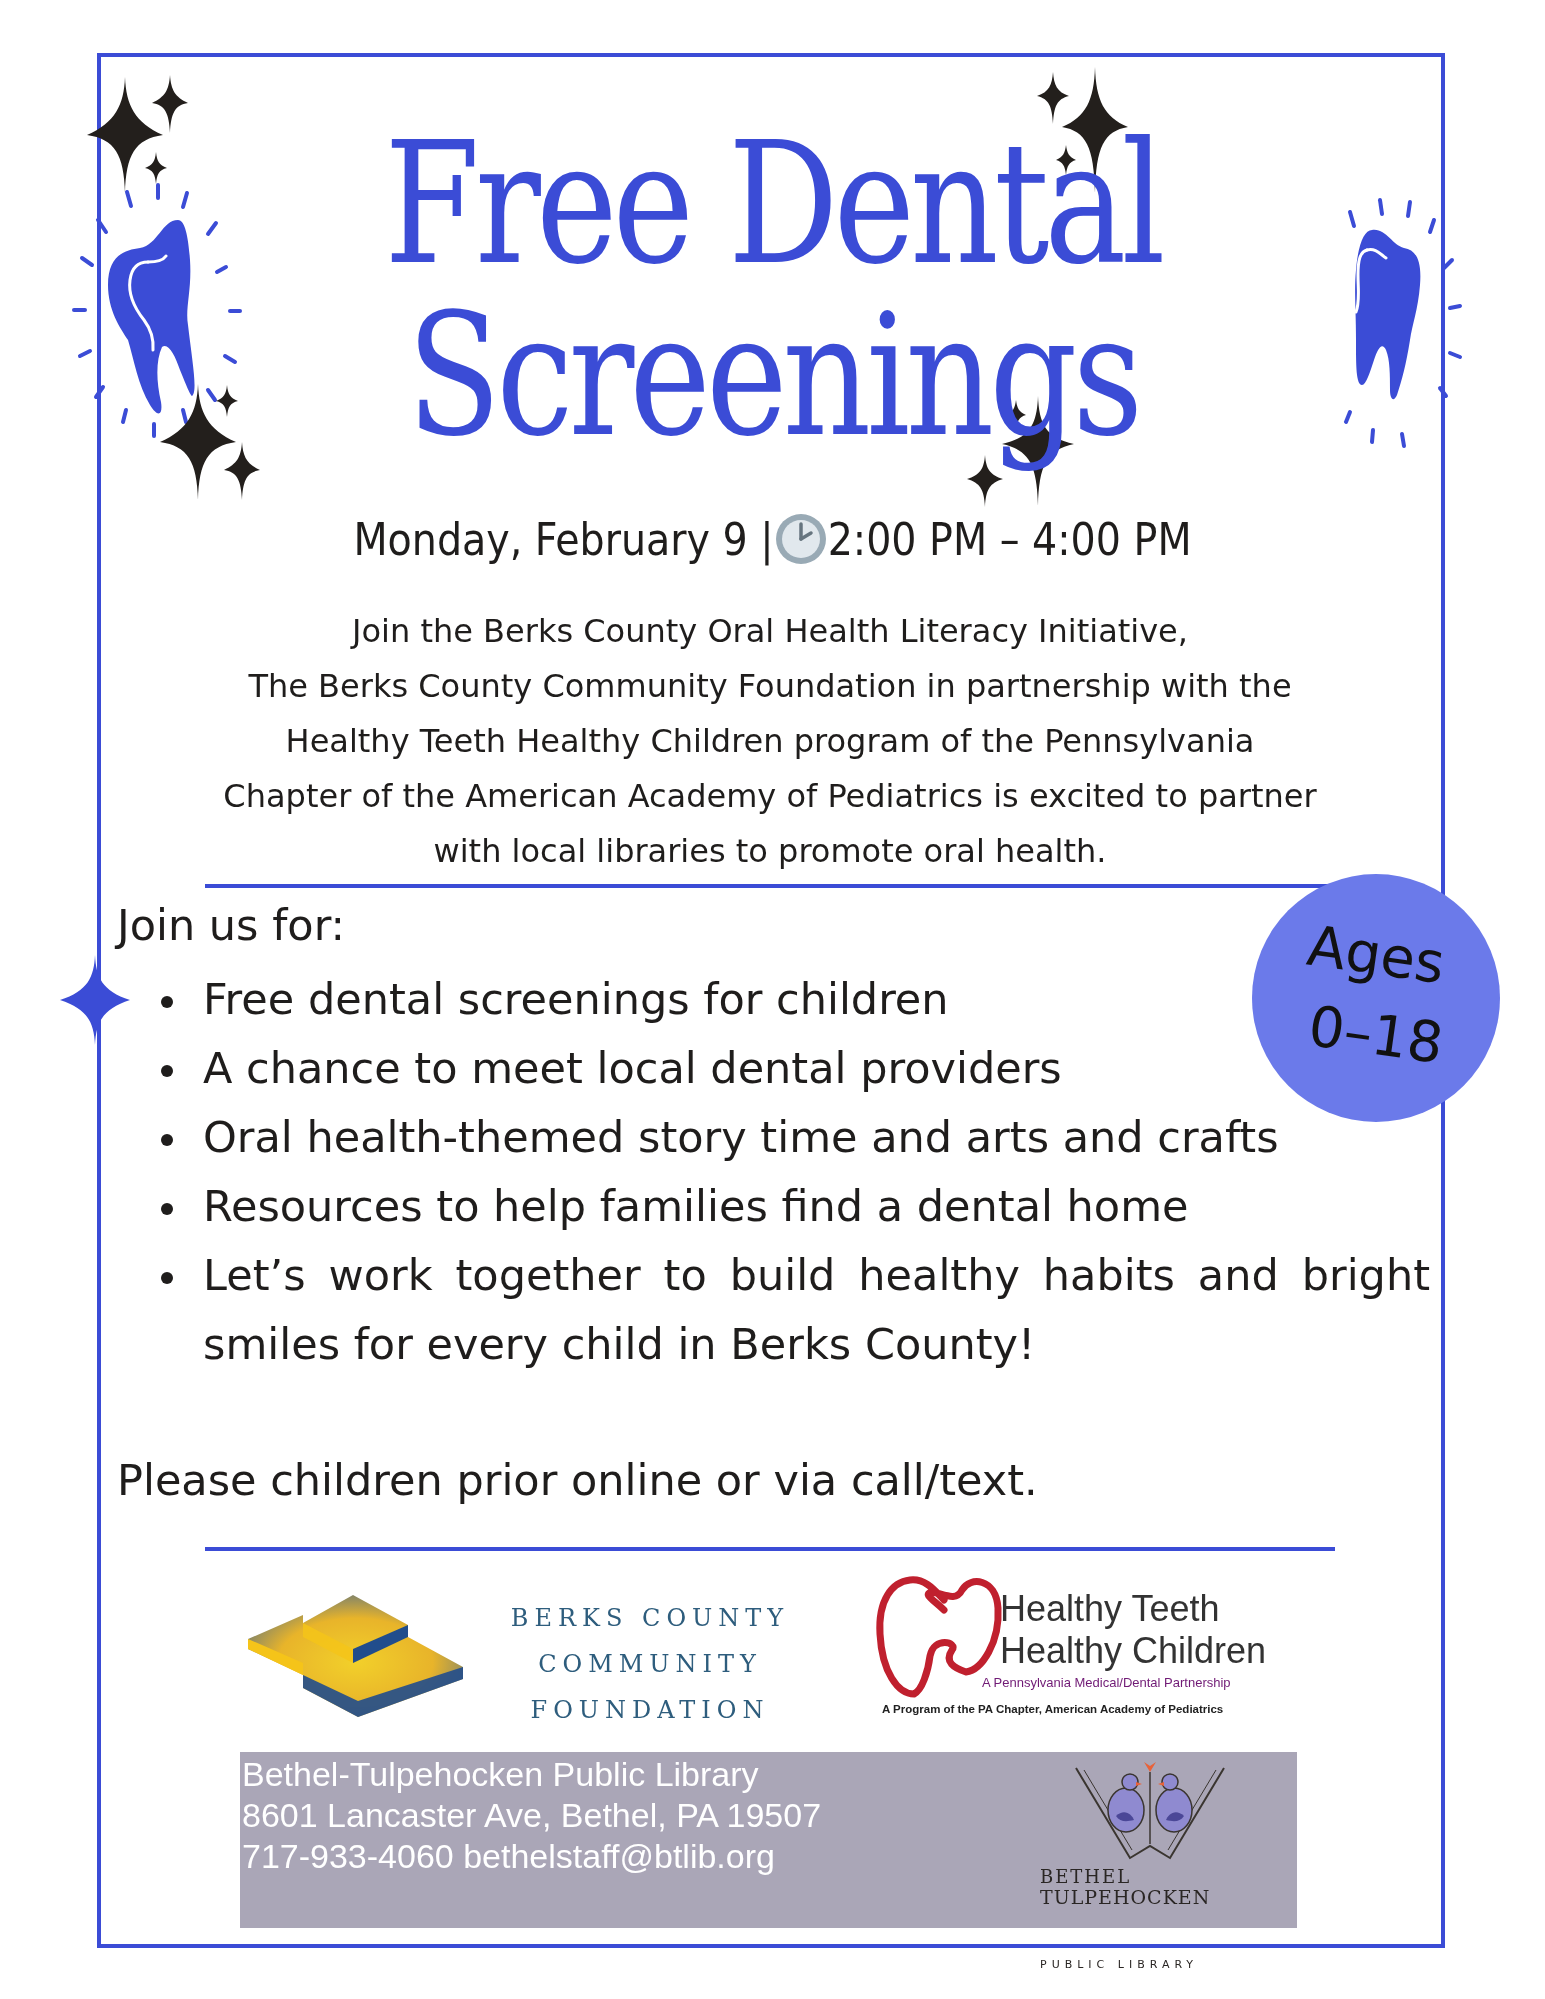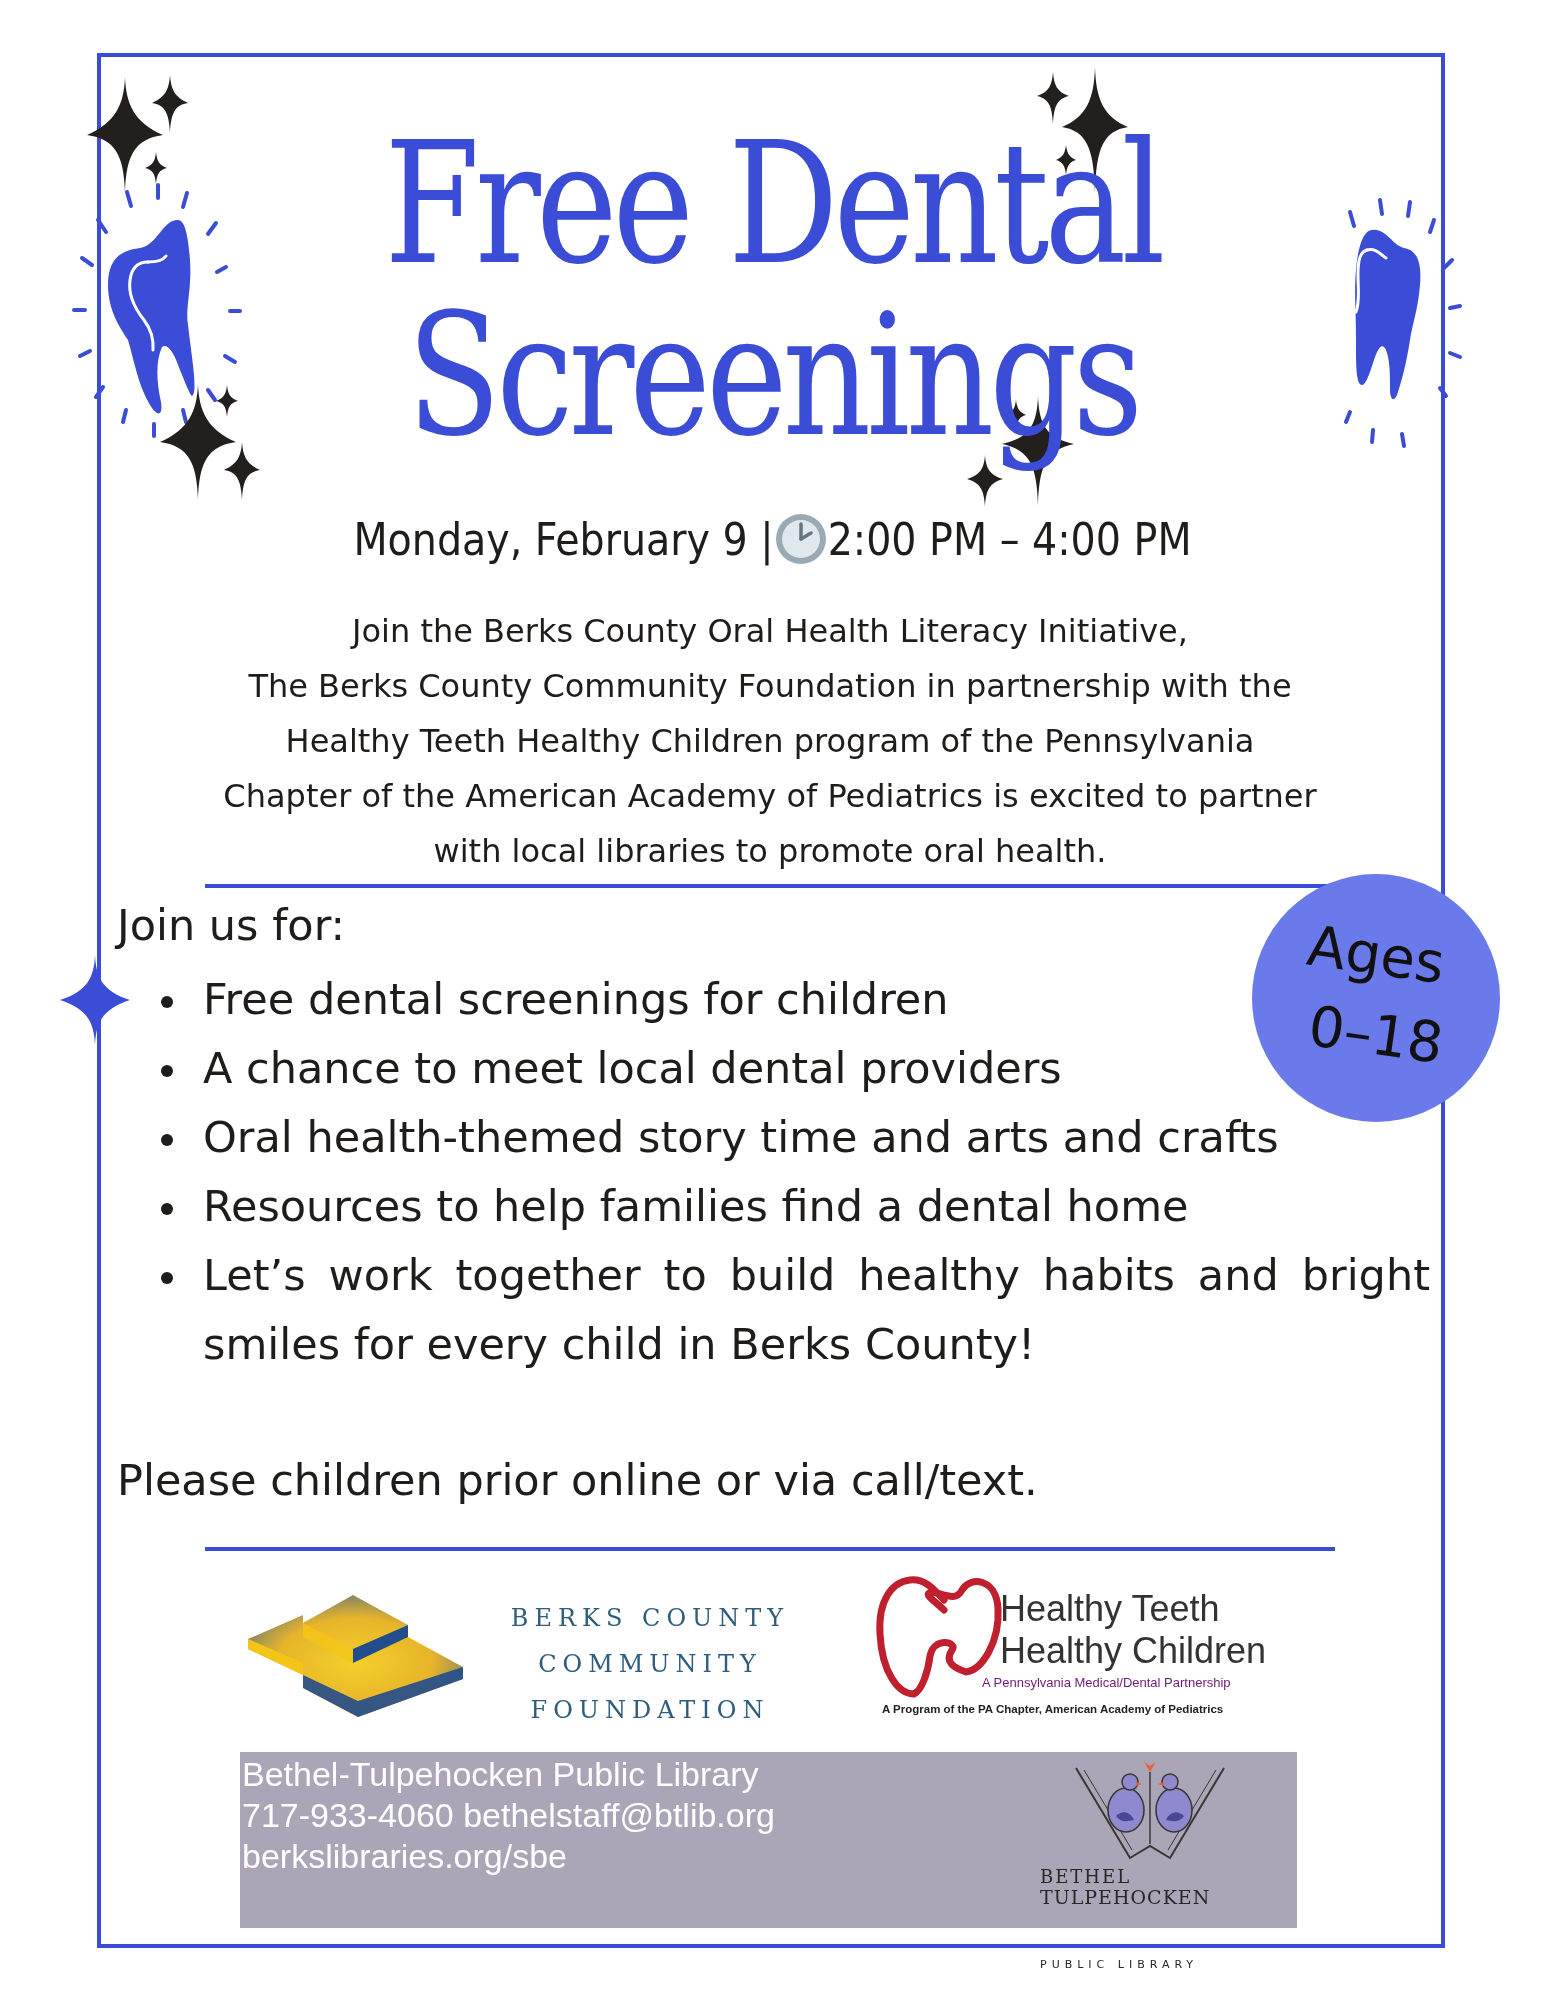--- a/index.html
+++ b/index.html
@@ -249,22 +249,22 @@
     <div>Healthy Teeth</div>
     <div>Healthy Children</div>
   </div>
   <div class="hthc-sub">A Pennsylvania Medical/Dental Partnership</div>
   <div class="hthc-prog">A Program of the PA Chapter, American Academy of Pediatrics</div>
 </div>
 
 <div class="footer-box">
   <div class="footer-lines">
     <div>Bethel-Tulpehocken Public Library</div>
+    <div>8601 Lancaster Ave, Bethel, PA 19507</div>
     <div>717-933-4060 bethelstaff@btlib.org</div>
-    <div>berkslibraries.org/sbe</div>
   </div>
   <div class="btpl-logo">
     <svg style="position:absolute; left:30px; top:0;" width="160" height="106" viewBox="0 0 160 106">
       <path d="M6 10 L 60 100 L 80 88 L 100 100 L 154 10" fill="none" stroke="#3a3530" stroke-width="2"></path>
       <path d="M14 12 L 62 92" stroke="#3a3530" stroke-width="1"></path>
       <path d="M146 12 L 98 92" stroke="#3a3530" stroke-width="1"></path>
       <ellipse cx="56" cy="52" rx="18" ry="22" fill="#8f8ad0" stroke="#3a3530" stroke-width="1.5"></ellipse>
       <ellipse cx="104" cy="52" rx="18" ry="22" fill="#8f8ad0" stroke="#3a3530" stroke-width="1.5"></ellipse>
       <circle cx="60" cy="24" r="8" fill="#8f8ad0" stroke="#3a3530" stroke-width="1.5"></circle>
       <circle cx="100" cy="24" r="8" fill="#8f8ad0" stroke="#3a3530" stroke-width="1.5"></circle>

